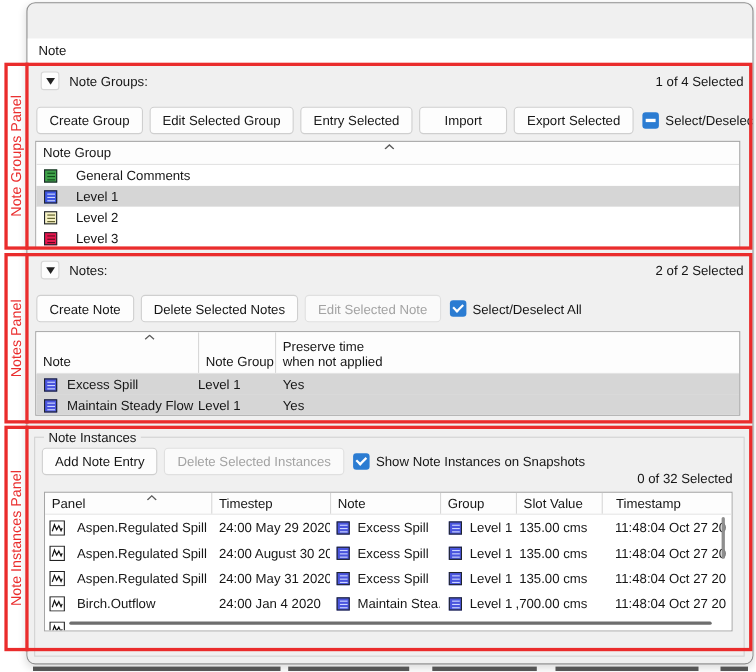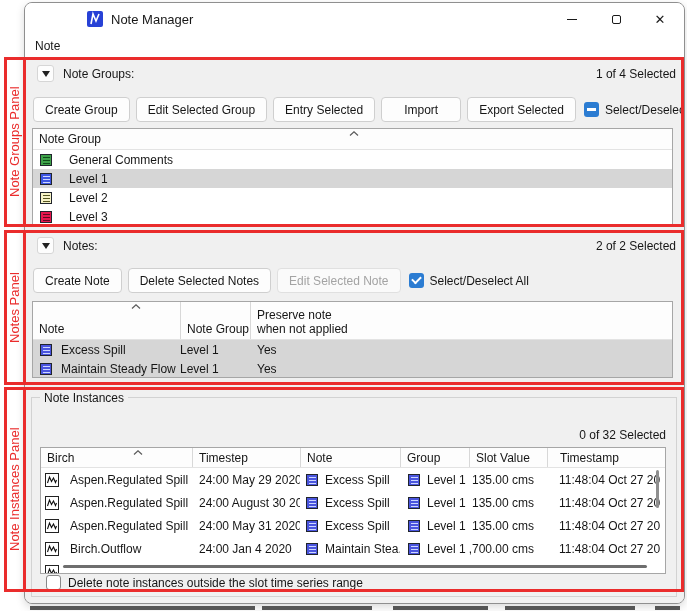--- a/index.html
+++ b/index.html
@@ -95,40 +95,20 @@
   
   .fragment{position:absolute; height:4px; background:#3a3a3a; opacity:.85;}
 </style>
 </head>
 <body>
 
 <div class="page">
 
   <div class="window">
 
-    <div class="titlebar">
-      <span class="app-icon">
-        <svg width="16" height="16" viewBox="0 0 16 16">
-            <rect width="16" height="16" rx="2" fill="#2741d6"></rect>
-            <path d="M4 13 L6 3 L9 10 L12 3" stroke="#fff" stroke-width="1.6" fill="none"></path>
-          </svg>
-      </span>
-      <span class="win-title">Note Manager</span>
-      <div class="win-controls">
-        <div class="win-btn">
-            <span class="glyph-min"></span>
-          </div>
-        <div class="win-btn">
-            <span class="glyph-max"></span>
-          </div>
-        <div class="win-btn">
-            <span class="glyph-close">✕</span>
-          </div>
-      </div>
-    </div>
 
     <div class="menubar">
       <span class="menu-item">Note</span>
     </div>
 
     <div class="content">
 
       <div class="collapse-btn" style="left:12px; top:6px;">
         <span class="tri"></span>
       </div>
@@ -193,21 +173,21 @@
       </div>
 
       <div class="tbl tbl-notes" style="left:7px; top:242px; width:641px; height:77px;">
         <svg class="sort-chevron" style="left:98px;" width="10" height="5" viewBox="0 0 10 5">
             <polyline points="1,4.5 5,0.8 9,4.5" fill="none" stroke="#5a5a5a" stroke-width="1.2"></polyline>
           </svg>
         <div class="thead">
           <div class="th">Note</div>
           <div class="th">Note Group</div>
           <div class="th th-two">
-            <span>Preserve note</span>
+            <span>Preserve time</span>
             <span>when not applied</span>
           </div>
         </div>
         <div class="trow selected">
           <div class="td td-pad">
               <span class="note-icon" style="--ic: #4a55de; --st: #cdd7ff;"></span>
               <span>Excess Spill</span>
             </div>
           <div class="td">Level 1</div>
           <div class="td" style="padding-left:7px;">Yes</div>
@@ -218,28 +198,34 @@
               <span>Maintain Steady Flow</span>
             </div>
           <div class="td">Level 1</div>
           <div class="td" style="padding-left:7px;">Yes</div>
         </div>
       </div>
 
       <div class="groupbox" style="left:6px; top:338px; width:646px; height:200px;">
         <span class="groupbox-title">Note Instances</span>
 
+        <div class="btnrow" style="left:6px; top:9px;">
+          <button class="btn">Add Note Entry</button>
+          <button class="btn disabled">Delete Selected Instances</button>
+          <span class="cb checked" style="margin-left:2px;"></span>
+          <span class="cb-label" style="margin-left:0;">Show Note Instances on Snapshots</span>
+        </div>
         <span class="sec-status" style="right:10px; top:30px;">0 of 32 Selected</span>
 
         <div class="tbl tbl-inst" style="left:8px; top:49px; width:626px; height:127px;">
           <svg class="sort-chevron" style="left:92px;" width="10" height="5" viewBox="0 0 10 5">
               <polyline points="1,4.5 5,0.8 9,4.5" fill="none" stroke="#5a5a5a" stroke-width="1.2"></polyline>
             </svg>
           <div class="thead">
-            <div class="th">Birch</div>
+            <div class="th">Panel</div>
             <div class="th">Timestep</div>
             <div class="th">Note</div>
             <div class="th">Group</div>
             <div class="th">Slot Value</div>
             <div class="th" style="padding-left:12px;">Timestamp</div>
           </div>
 
           <div class="trow">
             <div class="td td-slot">
                 <span class="slot-icon">
@@ -335,24 +321,20 @@
                     <polyline points="1.5,9 3.5,3 5.5,7.5 7.5,4 9.5,8.5 10.5,6" fill="none" stroke="#111" stroke-width="1.1"></polyline>
                   </svg>
                 </span>
               </div>
           </div>
 
           <span class="vscroll"></span>
           <span class="hscroll"></span>
         </div>
 
-        <div class="btnrow" style="left:14px; top:177px; gap:0;">
-          <span class="cb unchecked"></span>
-          <span class="cb-label">Delete note instances outside the slot time series range</span>
-        </div>
       </div>
 
     </div>
   </div>
 
   <span class="fragment" style="left:30px; top:606px; width:225px;"></span>
   <span class="fragment" style="left:262px; top:606px; width:110px;"></span>
   <span class="fragment" style="left:393px; top:606px; width:95px;"></span>
   <span class="fragment" style="left:505px; top:606px; width:130px;"></span>
   <span class="fragment" style="left:655px; top:606px; width:25px;"></span>

